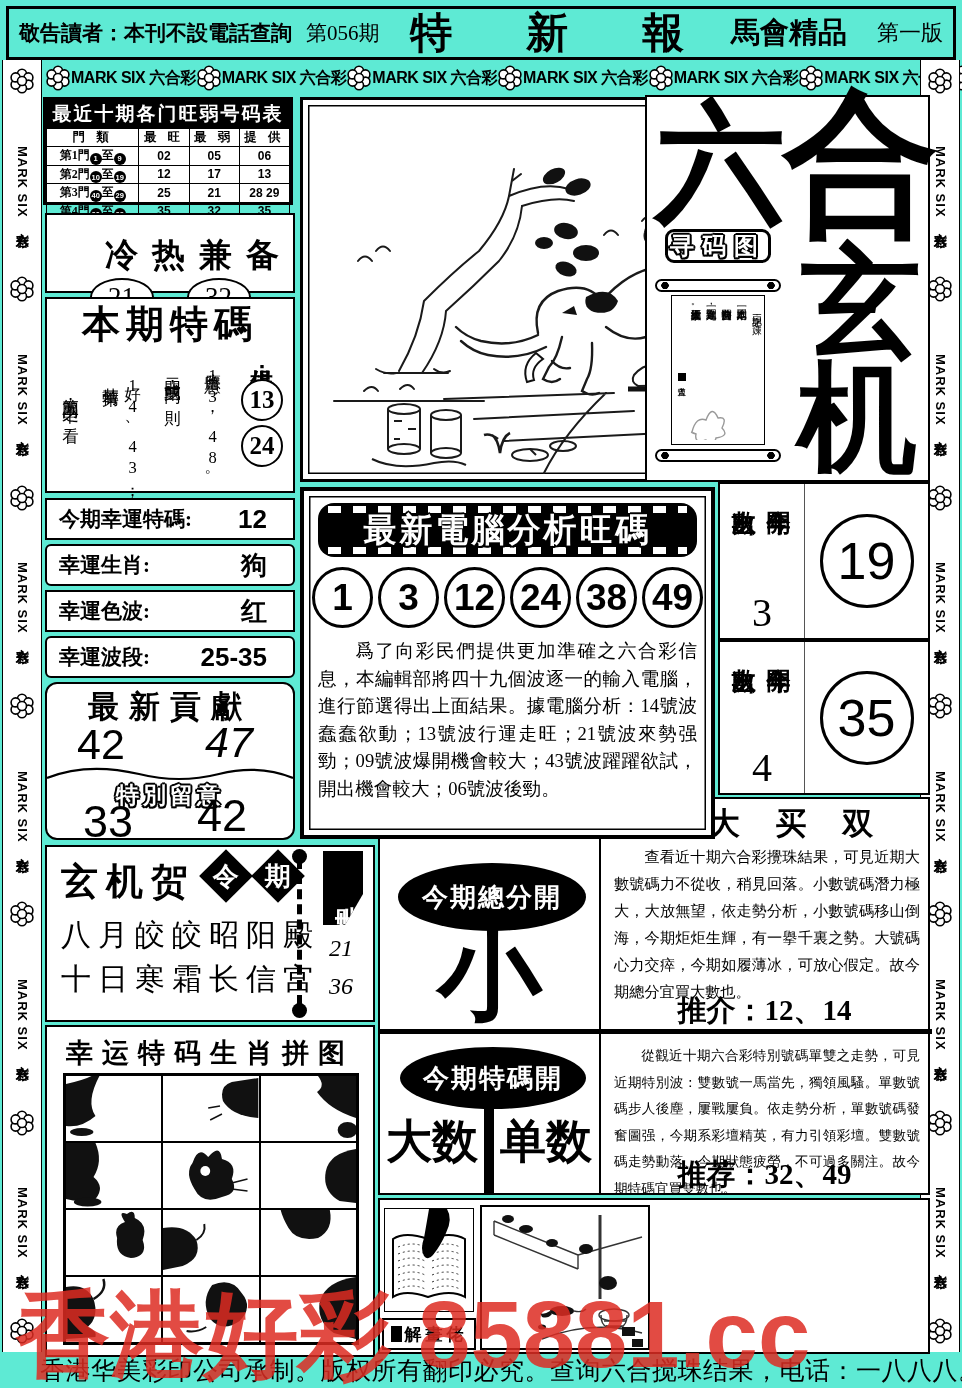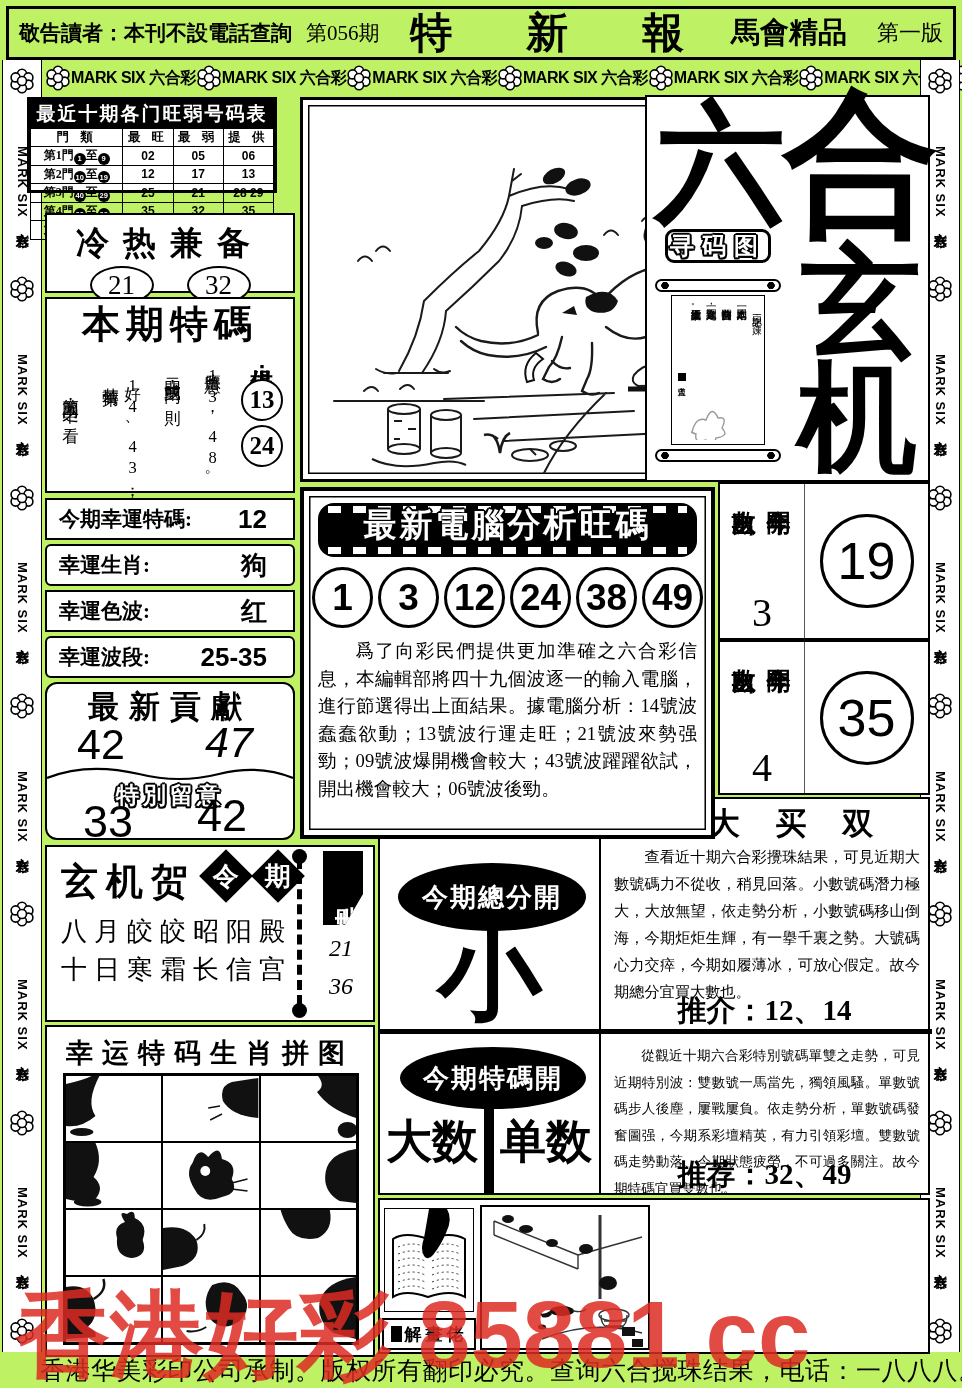--- a/index.html
+++ b/index.html
@@ -1,16 +1,16 @@
 <!DOCTYPE html>
 <html><head>
 <meta charset="utf-8">
 <style>
   html,body{margin:0;padding:0;background:#e8e8e8}
-  .page{position:relative;width:962px;height:1388px;background:#bef264;overflow:hidden;
+  .page{position:relative;width:962px;height:1388px;background:#5eead4;overflow:hidden;
         font-family:"Liberation Serif","DejaVu Serif",serif;color:#000}
   .abs{position:absolute;box-sizing:border-box}
   .bx{border:2px solid #000;background:#fff}
   .ctr{display:flex;align-items:center;justify-content:center}
   .vt{writing-mode:vertical-rl;text-orientation:upright}
   .sans{font-family:"Liberation Sans","DejaVu Sans",sans-serif}
   .outline{color:#fff;text-shadow:-1.5px -1.5px 0 #000,1.5px -1.5px 0 #000,-1.5px 1.5px 0 #000,
            1.5px 1.5px 0 #000,-2px 0 0 #000,2px 0 0 #000,0 -2px 0 #000,0 2px 0 #000}
   .circ{border:3px solid #000;border-radius:50%;background:#fff;display:flex;align-items:center;justify-content:center;box-sizing:border-box}
   .fl{width:26px;height:26px;flex:none}
@@ -27,21 +27,21 @@
   table.ht th,table.ht td{border:1.5px solid #000;height:14px;padding:0}
   table.ht th{font-size:12.5px;letter-spacing:4px}
   .bn{display:inline-flex;align-items:center;justify-content:center;background:#000;color:#fff;border-radius:50%;
       width:12px;height:12px;font-size:7.5px;font-weight:bold;vertical-align:-2px;font-family:"Liberation Sans"}
   
   .lrow{left:45px;width:250px;height:42px;border:2px solid #000;background:#fff;display:flex;align-items:center;justify-content:space-between;padding:0 26px 0 12px}
   .lrow .lab{font-size:21px;font-weight:bold}
   .lrow .val{font-size:26px;font-weight:bold}
   .round{border-radius:6px}
   
-  .banner{background:#000;border-radius:16px;position:relative;display:flex;align-items:flex-start;justify-content:center}
+  .banner{background:#000;border-radius:16px;position:relative;display:flex;align-items:center;justify-content:center}
   .strip{position:absolute;left:10px;right:10px;height:7px;background:repeating-linear-gradient(90deg,#fff 0 13px,#000 13px 25px)}
   .cnum{width:55px;height:55px;border:3px solid #000;border-radius:50%;display:flex;align-items:center;justify-content:center;
         font-size:37px;font-weight:bold;font-family:"Liberation Sans";background:#fff}
   .par{text-align:justify;text-indent:2em}
   .oval{background:#000;border-radius:50%;color:#fff;display:flex;align-items:center;justify-content:center;font-weight:bold}
   .dia{width:38px;height:38px;background:#000;display:inline-flex;align-items:center;justify-content:center;transform:rotate(45deg);margin:0 7px}
   .dia>span{transform:rotate(-45deg);color:#fff;font-size:26px;font-weight:bold}
   .pz{display:grid;grid-template-columns:repeat(3,1fr);grid-template-rows:repeat(4,1fr);border:2px solid #000}
   .pz div{border:1.5px solid #000}
   .pz svg{display:block;width:100%;height:100%}
@@ -160,21 +160,21 @@
     <span class="vtx">MARK SIX 六合彩</span>
     <svg class="fl" viewBox="0 0 26 26">
         <use href="#flower"></use>
       </svg>
     <span class="vtx">MARK SIX 六合彩</span>
     <svg class="fl" viewBox="0 0 26 26">
         <use href="#flower"></use>
       </svg>
   </div>
 
-  <div class="abs bx" style="left:27px;top:97px;width:250px;height:96px;border-width:3px">
+  <div class="abs bx" style="left:43px;top:97px;width:250px;height:108px;border-width:3px">
     <div class="ht-title">最近十期各门旺弱号码表</div>
     <table class="ht">
       <tbody>
           <tr>
         <th style="width:38%">門 類</th>
         <th>最 旺</th>
         <th>最 弱</th>
         <th>提 供</th>
       </tr>
       <tr>
@@ -205,21 +205,21 @@
         <td><span>第5門</span><span class="bn">40</span><span>至</span><span class="bn">49</span></td>
         <td class="sans">43</td>
         <td class="sans">45</td>
         <td class="sans">47 49</td>
       </tr>
     </tbody>
       </table>
   </div>
 
   <div class="abs bx" style="left:45px;top:213px;width:250px;height:80px">
-    <div style="text-align:center;font-size:33px;font-weight:bold;letter-spacing:14px;margin-top:6px">冷热兼备</div>
+    <div style="text-align:right;font-size:33px;font-weight:bold;letter-spacing:14px;margin-top:18px">冷热兼备</div>
     <div style="display:flex;justify-content:space-around;padding:0 26px">
       <span class="circ" style="width:64px;height:38px;border-width:2px;border-radius:50%;font-size:27px">21</span>
       <span class="circ" style="width:64px;height:38px;border-width:2px;border-radius:50%;font-size:27px">32</span>
     </div>
   </div>
 
   <div class="abs bx" style="left:45px;top:297px;width:250px;height:196px">
     <div style="text-align:center;font-size:38px;font-weight:bold;letter-spacing:6px">本期特碼</div>
     <div style="display:flex;justify-content:space-between;padding:2px 10px 0 12px;height:146px">
       <span class="vt" style="font-size:16.5px;letter-spacing:2px;padding-top:34px">第五門之中，看</span>
@@ -266,21 +266,21 @@
   <div class="abs bx" style="left:45px;top:845px;width:330px;height:177px">
     <div class="abs" style="left:14px;top:10px;display:flex;align-items:flex-start">
       <span style="font-size:37px;font-weight:bold;letter-spacing:8px;margin-right:4px">玄机贺</span>
       <span class="dia">
           <span>令</span>
         </span>
       <span class="dia">
           <span>期</span>
         </span>
     </div>
-    <div class="abs" style="left:14px;top:66px;font-size:26px;letter-spacing:7px;line-height:1.45">
+    <div class="abs" style="left:14px;top:66px;font-size:30px;letter-spacing:7px;line-height:1.45">
       <div>八月皎皎昭阳殿</div>
       <div>十日寒霜长信宫</div>
     </div>
     <div class="abs" style="left:250px;top:12px;height:146px;border-left:5px dashed #000"></div>
     <div class="abs" style="left:245px;top:2px;width:15px;height:15px;border-radius:50%;background:#000"></div>
     <div class="abs" style="left:245px;top:156px;width:15px;height:15px;border-radius:50%;background:#000"></div>
     <div class="abs vt" style="left:276px;top:4px;width:40px;height:74px;background:#000;color:#fff;font-size:24px;font-weight:bold;text-align:center;clip-path:polygon(0 0,100% 0,100% 58%,55% 100%,0 100%)">贴士</div>
     <div class="abs" style="left:282px;top:88px;font-size:24px;font-style:italic">21</div>
     <div class="abs" style="left:282px;top:126px;font-size:24px;font-style:italic">36</div>
   </div>

